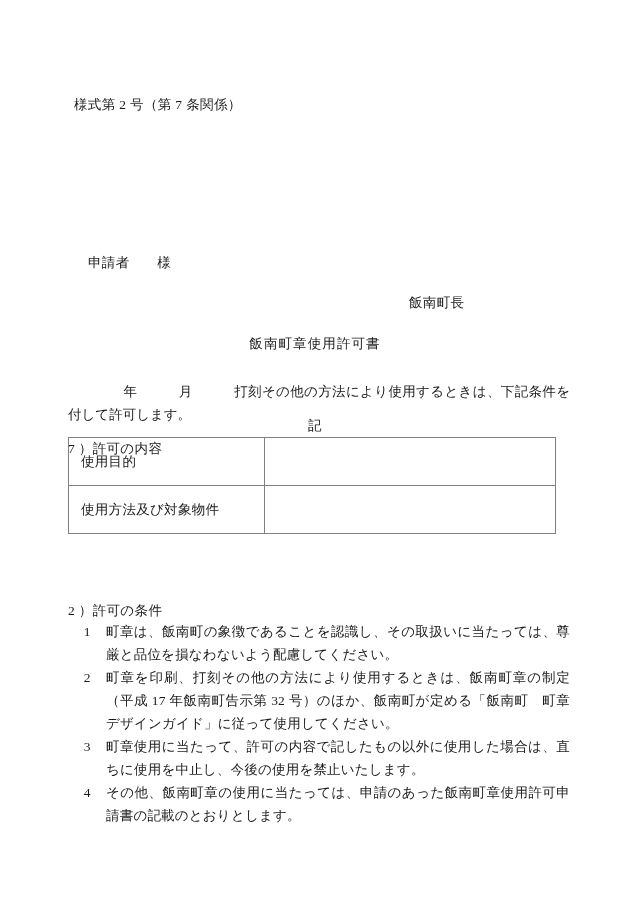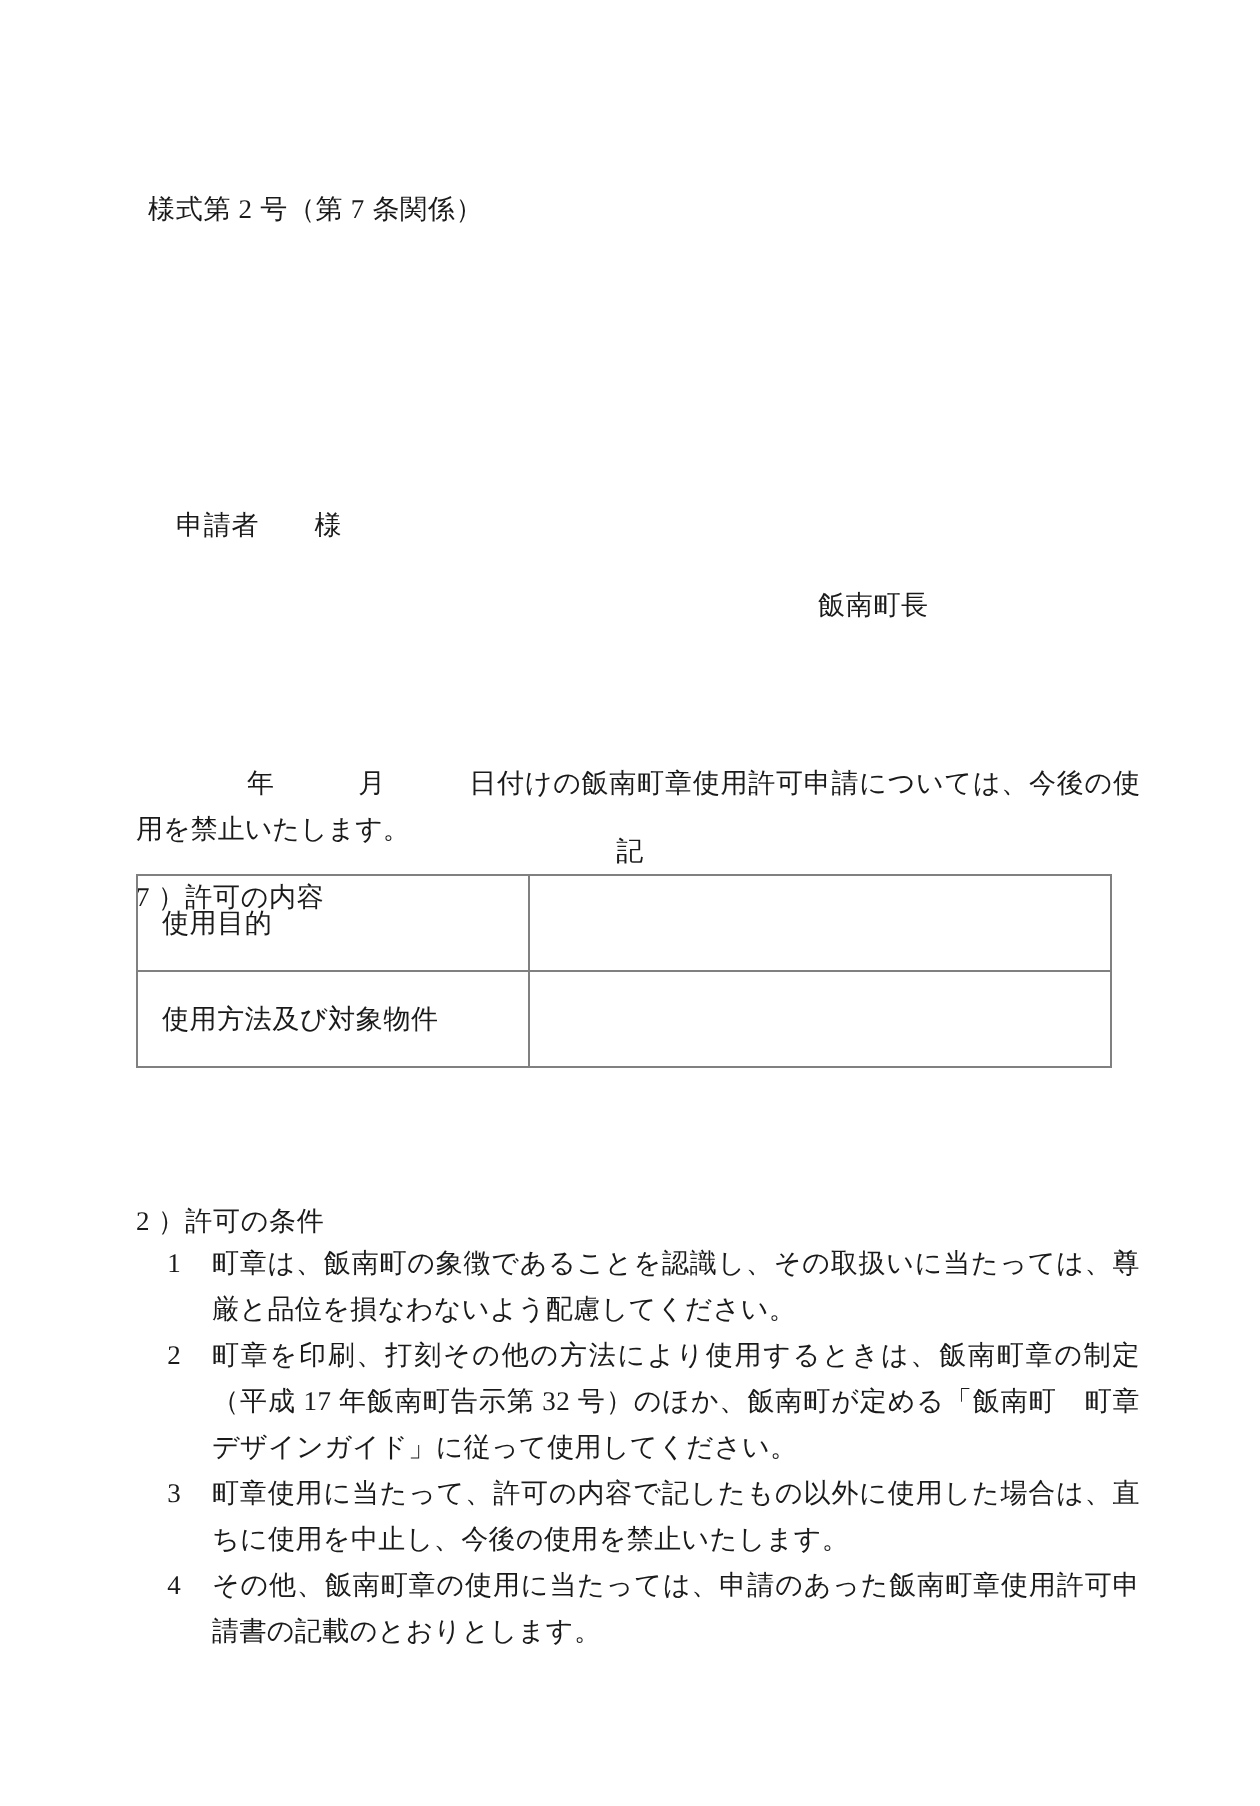--- a/index.html
+++ b/index.html
@@ -161,22 +161,23 @@
 
 <div class="page">
 
   <div class="txt form-no">様式第 2 号（第 7 条関係）</div>
 
 
   <div class="txt addressee">申請者　　様</div>
 
   <div class="txt issuer">飯南町長</div>
 
-
-  <div class="body-para">　　　　年　　　月　　　日付けの飯南町章使用許可申請については、今後の使用を禁止いたします。</div>
+  <div class="txt doc-title">飯南町章使用許可書</div>
+
+  <div class="body-para">　　　　年　　　月　　　打刻その他の方法により使用するときは、下記条件を付して許可します。</div>
 
   <div class="txt ki">記</div>
 
   <div class="txt sec-1">7 ）許可の内容</div>
 
   <table class="perm-table">
     <tbody>
       <tr>
         <td class="label-cell">使用目的</td>
         <td class="value-cell"></td>

